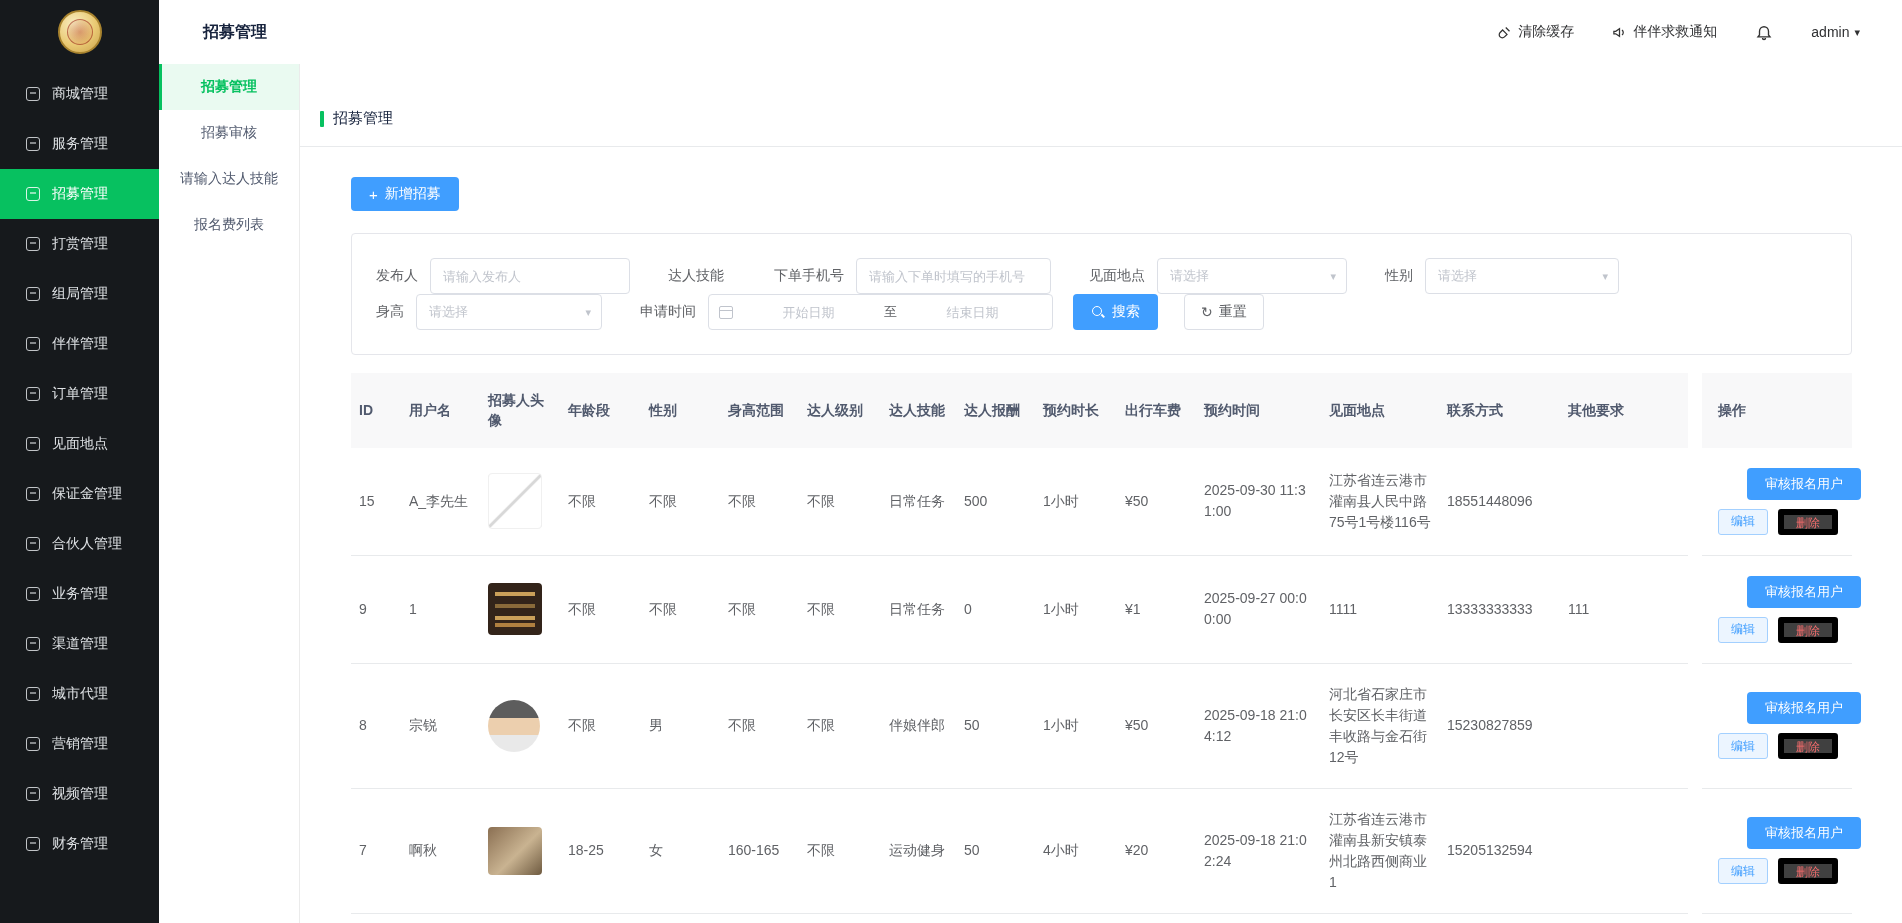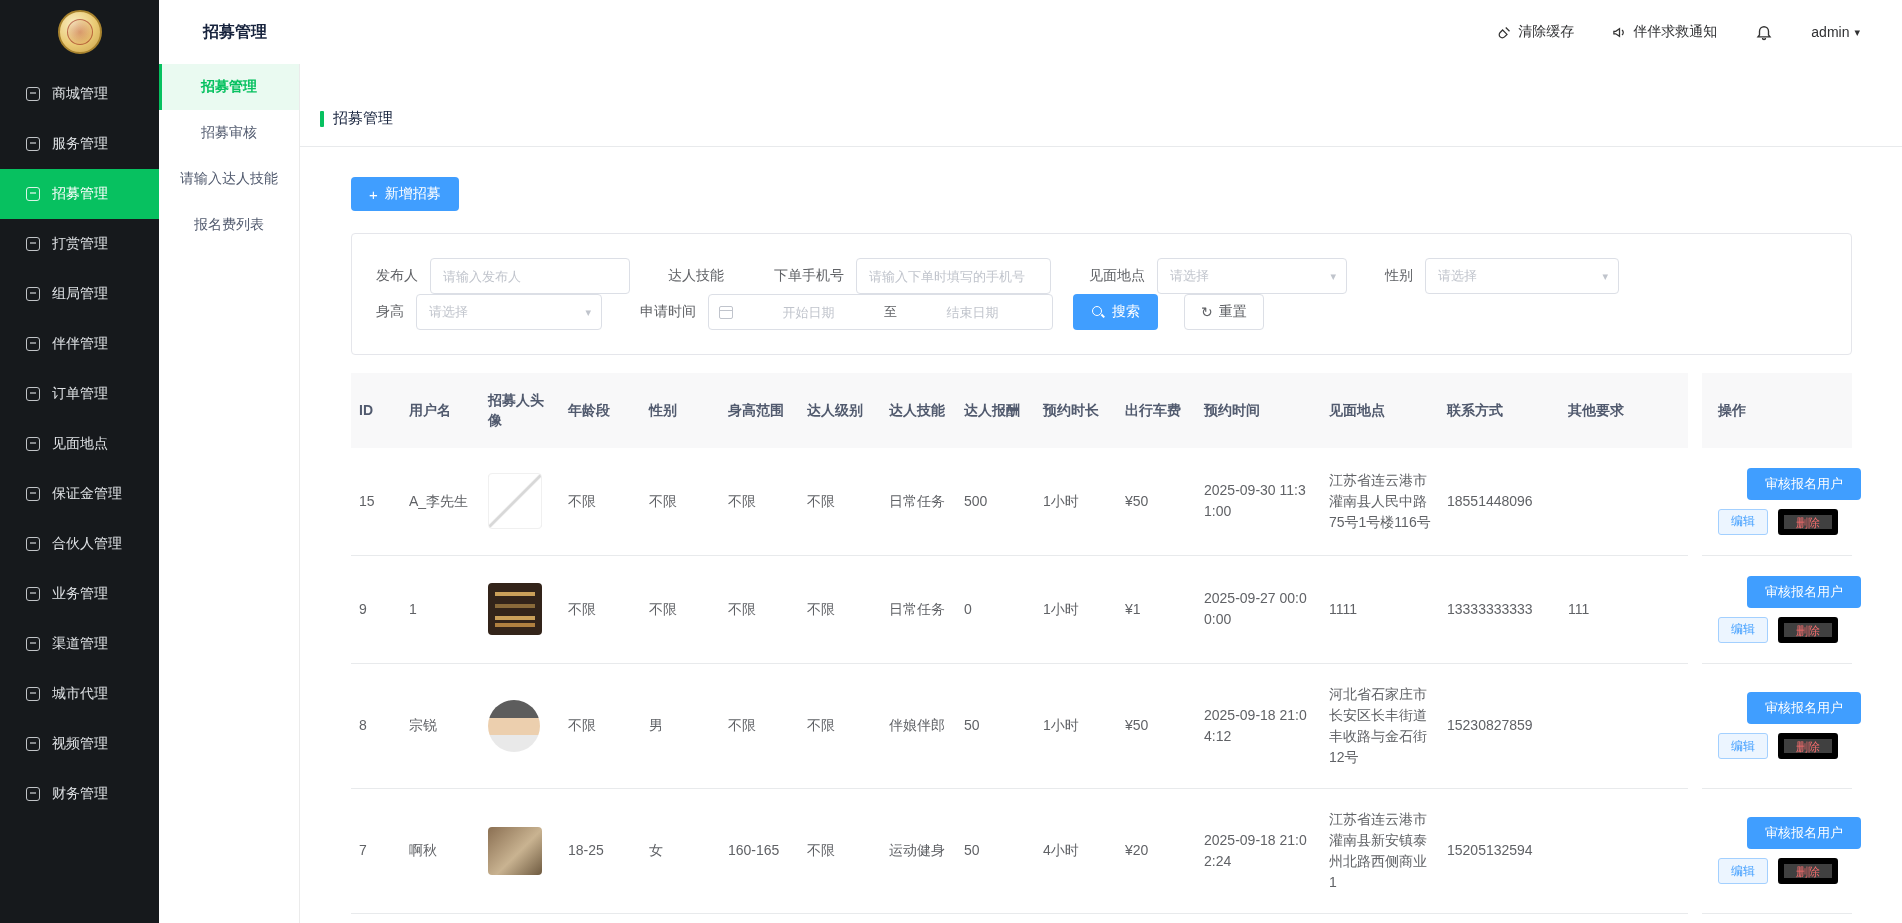--- a/index.html
+++ b/index.html
@@ -174,20 +174,24 @@
           <span class="side-icon"></span>
           <span>业务管理</span>
         </div>
       <div class="side-item">
           <span class="side-icon"></span>
           <span>渠道管理</span>
         </div>
       <div class="side-item">
           <span class="side-icon"></span>
           <span>城市代理</span>
+        </div>
+      <div class="side-item">
+          <span class="side-icon"></span>
+          <span>营销管理</span>
         </div>
       <div class="side-item">
           <span class="side-icon"></span>
           <span>视频管理</span>
         </div>
       <div class="side-item">
           <span class="side-icon"></span>
           <span>财务管理</span>
         </div>
     </nav>

